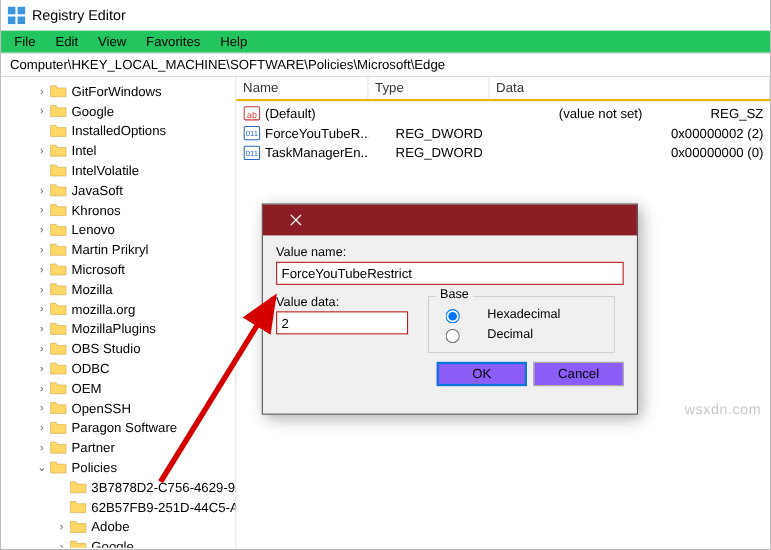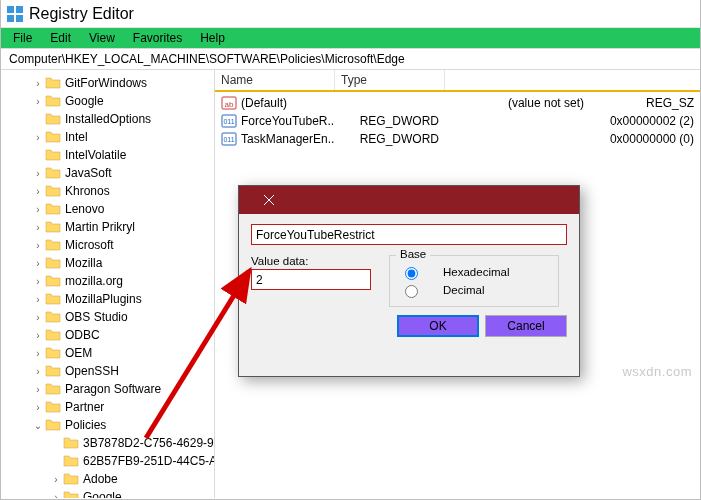--- a/index.html
+++ b/index.html
@@ -1,20 +1,20 @@
 <!DOCTYPE html>
 <html><head>
 <meta charset="utf-8">
 <style>
   * { box-sizing: border-box; }
   html, body { margin: 0; padding: 0; font-family: "Segoe UI", Tahoma, sans-serif; font-size: 12px; color: #000; background: #fff; }
   .window { width: 701px; height: 500px; border: 1px solid #bdbdbd; border-top: none; position: relative; overflow: hidden; background: #fff; }
   .titlebar { height: 28px; display: flex; align-items: center; padding: 0 6px; border-bottom: 1px solid #e5e5e5; background: #fff; }
   .titlebar .app-icon { width: 16px; height: 16px; margin-right: 6px; display: inline-flex; align-items: center; justify-content: center; }
-  .titlebar .title { font-size: 16px; }
+  .titlebar .title { font-size: 13px; }
   .menubar { height: 20px; display: flex; align-items: center; padding: 0 4px; gap: 2px; background: #22c55e; }
   .menubar .menu-item { padding: 2px 8px; cursor: default; }
   .addressbar { height: 22px; border-top: 1px solid #dadada; border-bottom: 1px solid #dadada; display: flex; align-items: center; padding: 0 6px; background: #fff; }
   .addressbar input { border: none; width: 100%; font-size: 12px; outline: none; }
   .body { display: flex; height: calc(500px - 28px - 20px - 22px - 2px); }
   .tree-pane { width: 214px; border-right: 1px solid #dadada; overflow: hidden; padding-top: 4px; background: #fff; }
   .list-pane { flex: 1; background: #fff; position: relative; }
   .list-header { display: flex; border-bottom: 2px solid #eab308; height: 22px; align-items: center; font-size: 12px; color: #333; }
   .list-header .col { padding: 0 6px; border-right: 1px solid #e5e5e5; height: 100%; display: flex; align-items: center; }
   .col-name { width: 120px; }
@@ -294,20 +294,21 @@
             </svg>
           </span>
           <span class="label">Google</span>
         </div>
       </div>
 
     <div class="list-pane">
       <div class="list-header">
         <div class="col col-name">Name</div>
         <div class="col col-type">Type</div>
+        <div class="col col-data">Data</div>
       </div>
       <div class="list-body" id="list-body">
           <div class="list-row">
             <div class="col col-name" style="display:flex;align-items:center;">
               <span class="icon">
                 <svg width="16" height="16" viewBox="0 0 16 16">
                   <rect x="1" y="2" width="14" height="12" rx="1" fill="#fff" stroke="#cc3b3b"></rect>
                   <text x="8" y="12" text-anchor="middle" font-size="8" fill="#cc3b3b" font-family="Arial">ab</text>
                 </svg>
               </span>
@@ -350,20 +351,21 @@
   <div class="dialog">
     <div class="dlg-title">
       <span class="dlg-close">
         <svg width="10" height="10" viewBox="0 0 10 10">
           <line x1="0" y1="0" x2="10" y2="10" stroke="#fff" stroke-width="1"></line>
           <line x1="10" y1="0" x2="0" y2="10" stroke="#fff" stroke-width="1"></line>
         </svg>
       </span>
     </div>
     <div class="dlg-body">
+      <div class="field-label">Value name:</div>
       <input class="txt" type="text" readonly="" value="ForceYouTubeRestrict" style="">
       <div class="dlg-row2">
         <div>
           <div class="field-label">Value data:</div>
           <input class="txt small" type="text" value="2" style="">
         </div>
         <div class="dlg-base">
           <span class="legend">Base</span>
           <div class="radio-row">
             <input type="radio" name="base" checked="" style="">

